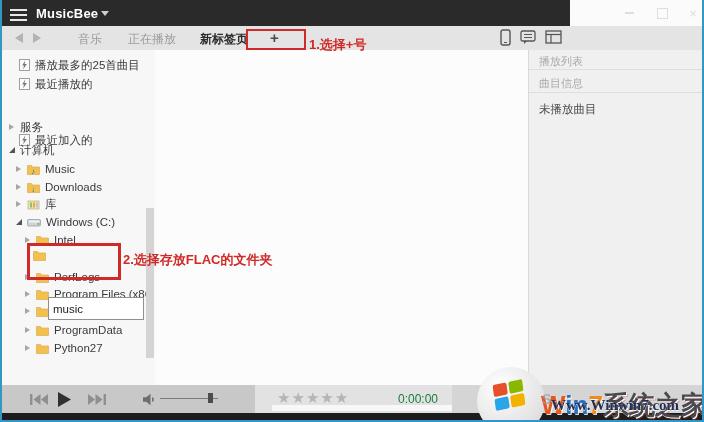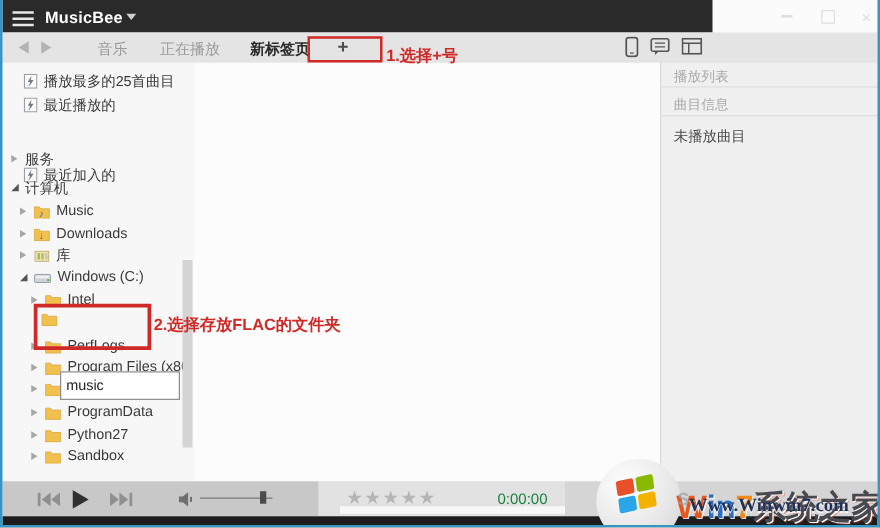--- a/index.html
+++ b/index.html
@@ -287,29 +287,20 @@
     </div>
     <div class="srow" style="left:23px;top:290px;">
       <span class="tri-c"></span>
       <span class="ic">
           <svg width="13" height="11" viewBox="0 0 13 11">
             <path d="M.5 1.5h4l1 1.5h7v7.5H.5z" fill="#f2c04e" stroke="#d6a63c" stroke-width=".6"></path>
           </svg>
         </span>
       <span>Python27</span>
     </div>
-    <div class="srow" style="left:23px;top:307px;">
-      <span class="tri-c"></span>
-      <span class="ic">
-          <svg width="13" height="11" viewBox="0 0 13 11">
-            <path d="M.5 1.5h4l1 1.5h7v7.5H.5z" fill="#f2c04e" stroke="#d6a63c" stroke-width=".6"></path>
-          </svg>
-        </span>
-      <span>Sandbox</span>
-    </div>
 
     <div class="abs scrollthumb"></div>
   </div>
 
   <div class="abs redrect" style="left:27px;top:243px;width:88px;height:31px;border-width:3px;"></div>
   <div class="abs ann" style="left:123px;top:251px;">2.选择存放FLAC的文件夹</div>
 
   <div class="abs pbar-l">
     <span class="abs ic" style="left:28px;top:9px;">
       <svg width="18" height="11" viewBox="0 0 18 11">

